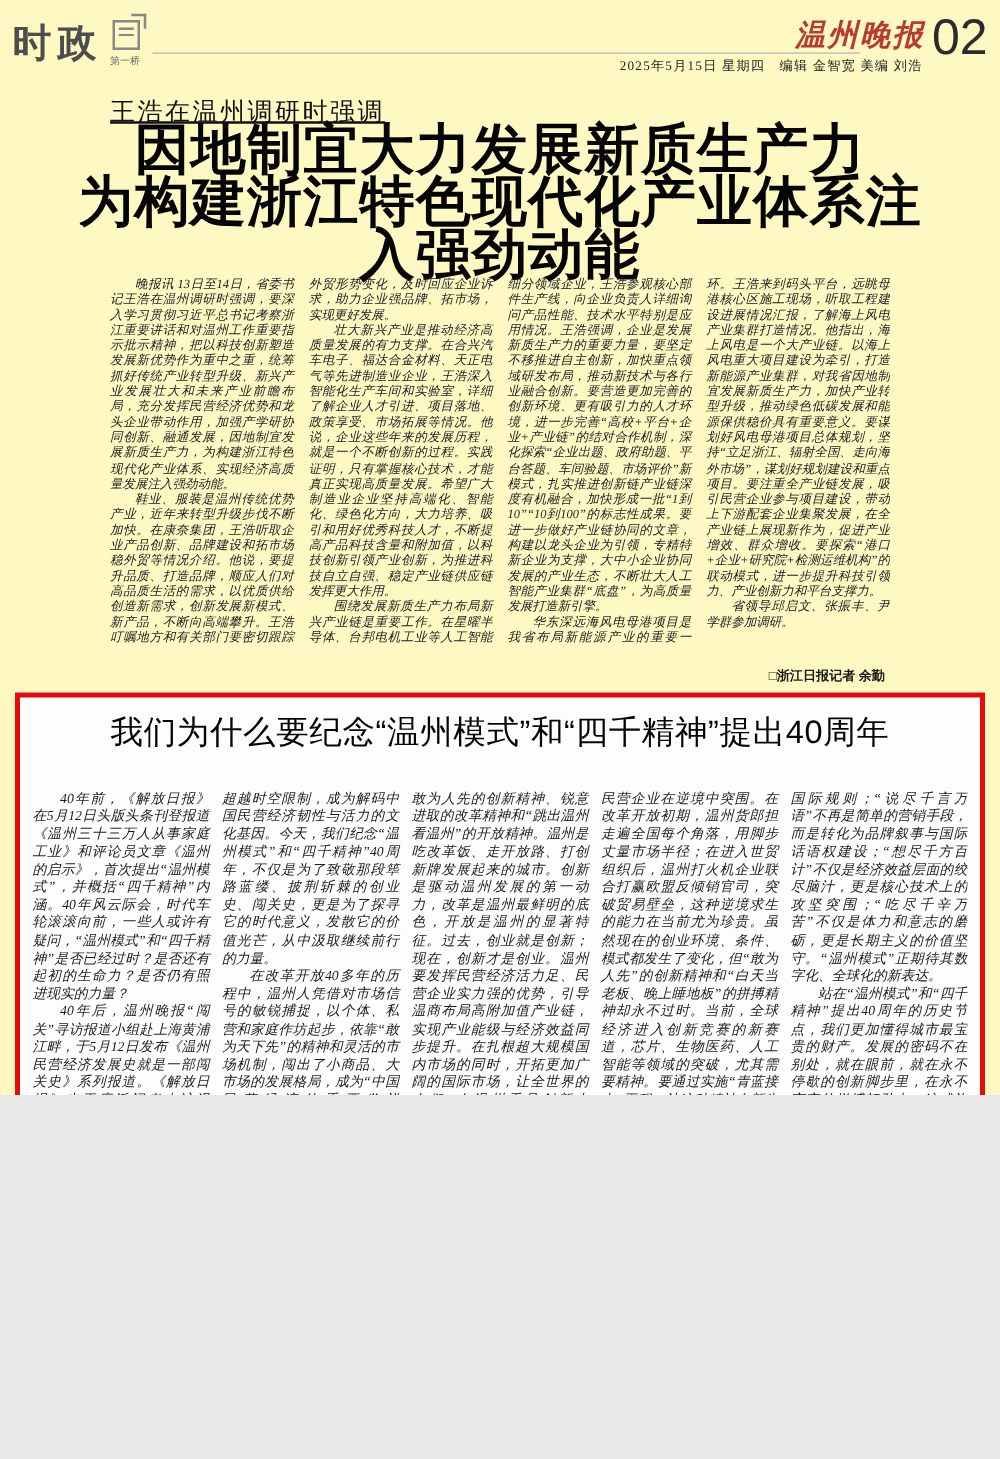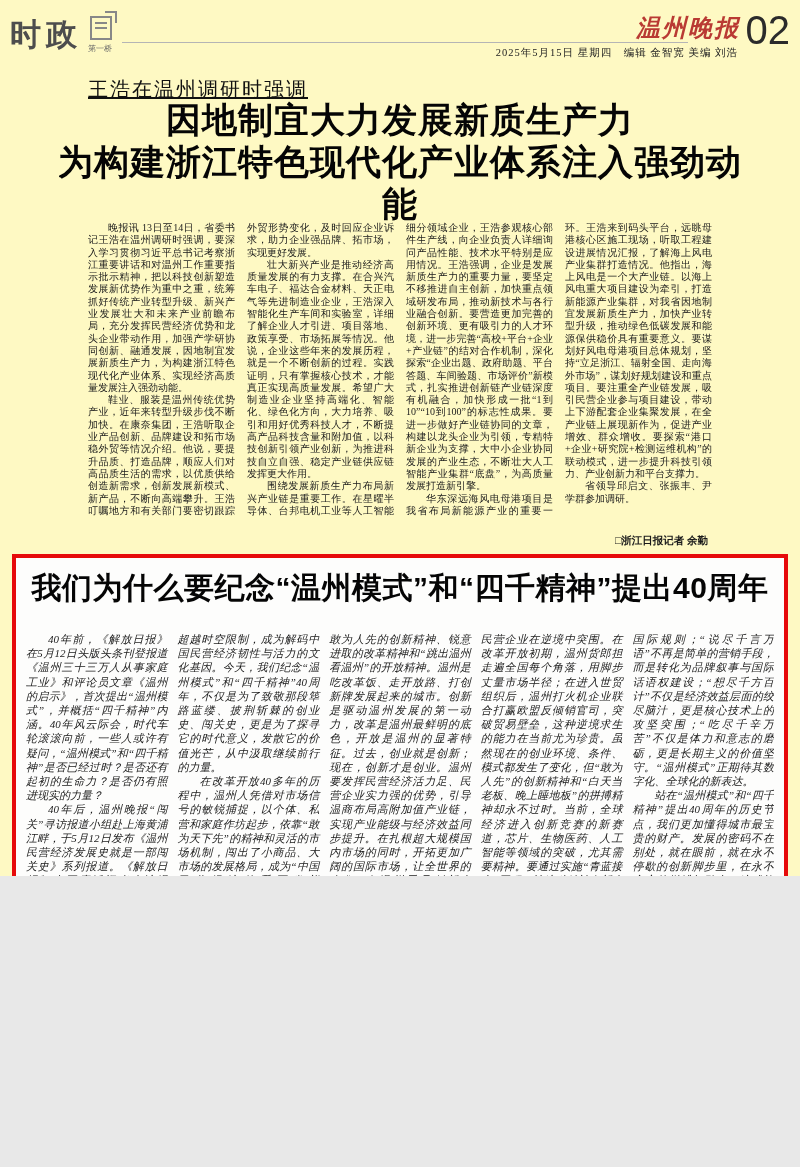--- a/index.html
+++ b/index.html
@@ -18,30 +18,30 @@
   .logo-caption{display:block;font-size:8px;color:#666;margin-top:3px;white-space:nowrap;}
   .hdr-rule{top:42px;left:122px;right:112px;border-top:1px solid #b5b5b5;height:0;}
   .masthead{top:12px;right:60px;font-size:24px;font-weight:700;font-style:italic;color:#b93a33;letter-spacing:2px;
             font-family:Liberation Serif, serif;}
   .pagenum{top:8px;right:10px;font-size:40px;color:#2b2b2b;font-family:"Liberation Sans","DejaVu Sans",sans-serif;font-weight:400;}
   .dateline{top:46px;right:62px;font-size:10.5px;color:#222;letter-spacing:1px;}
 
   
   .a1-kicker{top:76px;left:88px;width:624px;font-size:20px;letter-spacing:2px;color:#111;
              font-family:"Liberation Sans","DejaVu Sans",sans-serif;font-weight:500;text-decoration:underline;}
-  .a1-headline{top:99px;left:44px;width:712px;text-align:center;font-size:35px;line-height:42px;font-weight:900;
+  .a1-headline{top:99px;left:44px;width:712px;text-align:center;font-size:44px;line-height:42px;font-weight:900;
                color:#050505;font-family:"Liberation Sans","DejaVu Sans",sans-serif;letter-spacing:1px;}
   .a1-body{top:222px;left:88px;width:624px;height:324px;column-count:4;column-gap:12px;
-           font-size:10px;line-height:12.3px;text-align:justify;overflow:hidden;}
+           font-size:10px;line-height:12.3px;text-align:justify;overflow:hidden;font-style:italic;}
   .a1-body p,.a3-body p{margin:0;text-indent:2em;}
   .a1-byline{top:534px;right:92px;font-size:10.5px;font-weight:700;}
 
   
   .redbox{top:554px;left:12px;width:768px;height:506px;border:4px solid #e60a0a;background:#fdfdfc;}
-  .a2-headline{position:absolute;top:10px;left:0;width:100%;text-align:center;font-size:30px;font-weight:700;
+  .a2-headline{position:absolute;top:10px;left:0;width:100%;text-align:center;font-size:26px;font-weight:400;
                color:#050505;font-family:"Liberation Sans","DejaVu Sans",sans-serif;letter-spacing:0.5px;}
   .a2-byline{position:absolute;top:52px;left:0;width:100%;text-align:center;font-size:12px;font-weight:700;}
   .a2-body{position:absolute;top:74px;left:10px;width:748px;height:416px;column-count:5;column-gap:10px;
            font-size:11px;line-height:14.2px;text-align:justify;overflow:hidden;font-style:italic;}
   .a2-body p{margin:0;text-indent:2em;}
   .stamp{position:absolute;right:16px;bottom:8px;width:96px;height:88px;transform:rotate(-5deg);color:#0d0d0d;
          text-align:left;font-style:italic;font-weight:900;}
   .stamp-top{display:block;font-size:27px;letter-spacing:5px;}
   .stamp-tan{display:inline-block;font-size:29px;border:3px solid #111;border-radius:55% 45% 50% 48%;
              padding:3px 9px 5px 9px;margin:-2px 0 0 34px;transform:rotate(-12deg);}

